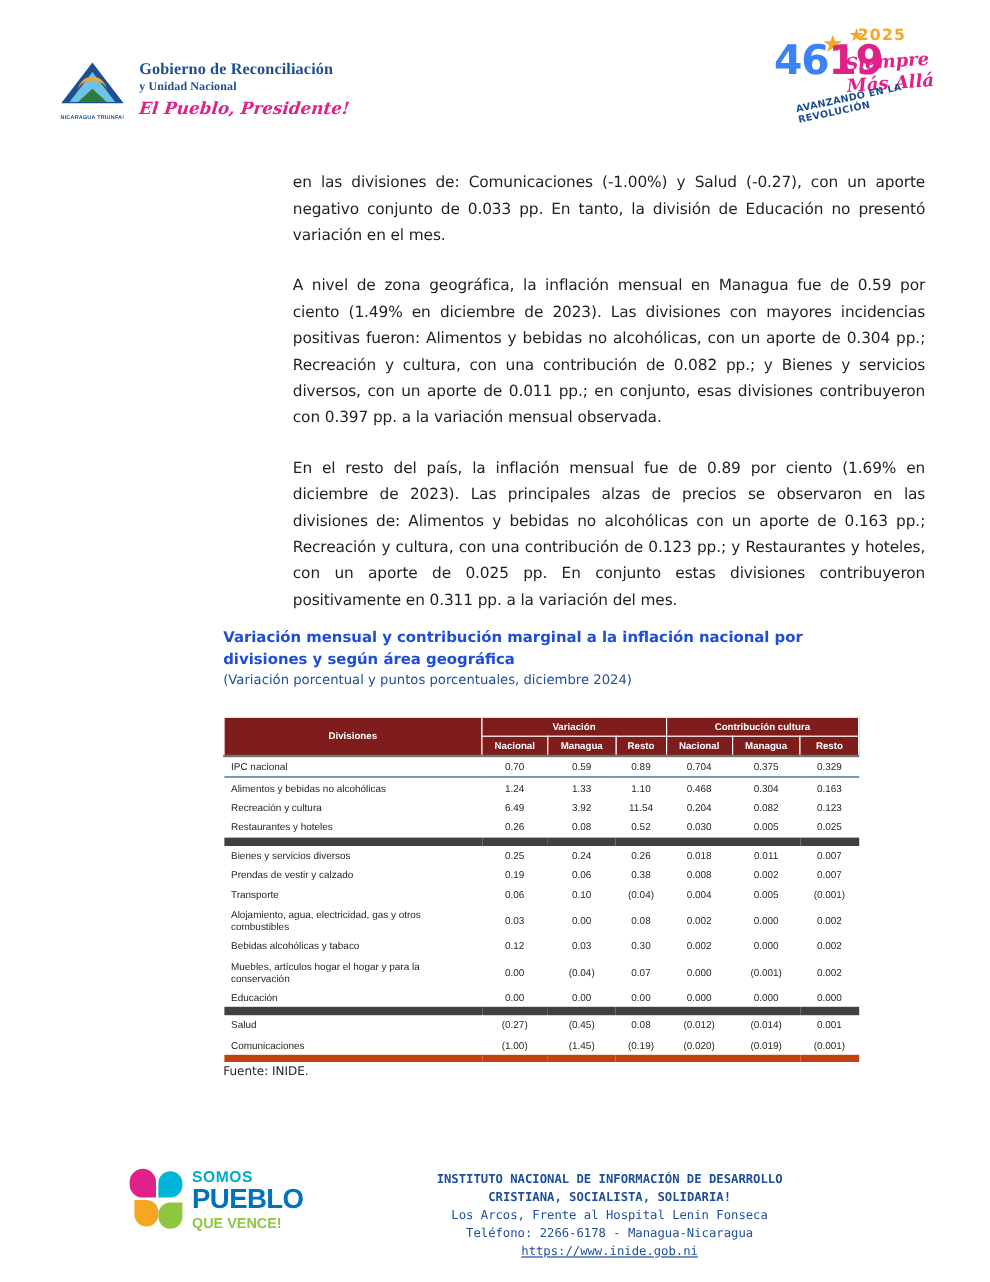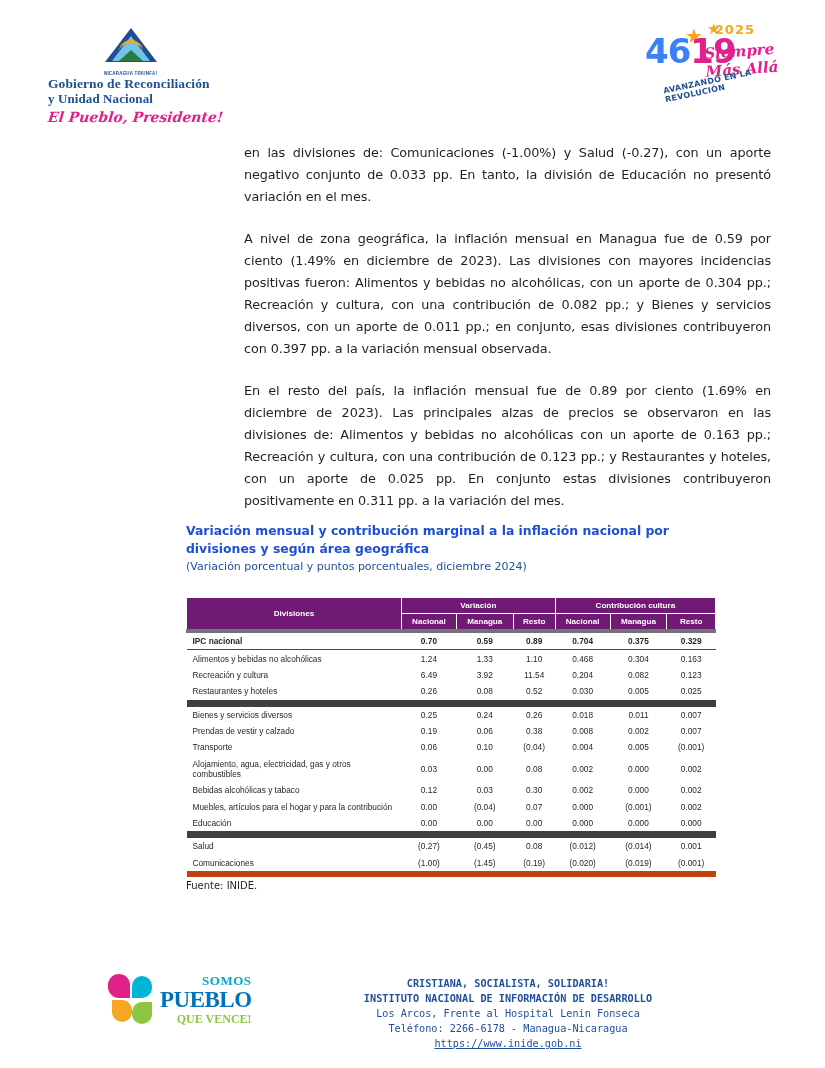--- a/index.html
+++ b/index.html
@@ -19,24 +19,23 @@
   
   .header {
     position: absolute;
     top: 0; left: 0;
     width: 825px;
     height: 118px;
   }
   .gov-logo {
     position: absolute;
     left: 48px;
-    top: 24px;
+    top: 48px;
     display: flex;
     align-items: center;
-    flex-direction: column;
   }
   .gov-emblem {
     width: 58px;
     height: 52px;
     position: relative;
     margin-right: 10px;
   }
   .gov-emblem .triangle-outer {
     position: absolute;
     left: 50%;
@@ -91,21 +90,21 @@
     font-family: "Liberation Serif", serif;
     font-weight: bold;
     font-size: 13.5px;
     color: #1d4f91;
     line-height: 15px;
     letter-spacing: .1px;
   }
   .gov-text .line2 {
     font-family: "Liberation Serif", serif;
     font-weight: bold;
-    font-size: 13px;
+    font-size: 10px;
     color: #1d4f91;
     line-height: 15px;
     letter-spacing: .1px;
   }
   .gov-text .slogan {
     font-family: "DejaVu Serif", serif;
     font-style: italic;
     font-weight: bold;
     font-size: 14px;
     color: #e0218a;
@@ -219,43 +218,43 @@
     margin-bottom: 24px;
   }
   table.data {
     border-collapse: collapse;
     width: 530px;
     font-family: "Liberation Sans", sans-serif;
     font-size: 8.3px;
     color: #231f20;
   }
   table.data th {
-    background: #701a75;
+    background: #7f1d1d;
     color: #ffffff;
     font-weight: bold;
     font-size: 8.1px;
     padding: 3px 2px;
     text-align: center;
     border: 1px solid #ffffff;
   }
   table.data th.div-head {
     width: 210px;
   }
   table.data td {
     padding: 3.2px 4px;
     text-align: center;
     border: none;
   }
   table.data td.name {
     text-align: left;
     padding-left: 6px;
   }
   table.data tr.total td {
-    font-weight: bold;
-    border-top: 4px solid #737373;
+    font-weight: normal;
+    border-top: 2px solid #737373;
     border-bottom: 1px solid #1f4e9c;
   }
   table.data tr.sep-top td {
     border-top: 7px solid #404040;
   }
   table.data tr.last td {
     border-bottom: 6px solid #c2410c;
   }
   .tbl-source {
     font-family: "DejaVu Sans", sans-serif;
@@ -305,24 +304,23 @@
   .somos-shape .s4 {
     position: absolute; left: 24px; top: 28px;
     width: 20px; height: 22px;
     background: #8dc63f;
     border-radius: 12px 0 12px 12px;
   }
   .somos-text {
     position: absolute;
     left: 52px;
     top: 4px;
-    font-family: Liberation Serif, serif;
+    font-family: Liberation Sans, sans-serif;
     font-weight: bold;
     line-height: 1;
-    text-align: right;
   }
   .somos-text .t1 { font-size: 13px; color: #00a9ce; letter-spacing: .5px; }
   .somos-text .t2 { font-size: 23px; color: #0072bc; letter-spacing: -.5px; margin-top: 1px;}
   .somos-text .t3 { font-size: 12px; color: #8dc63f; margin-top: 2px; }
 
   .footer-info {
     position: absolute;
     left: 288px;
     top: 14px;
     width: 440px;
@@ -473,21 +471,21 @@
         <tr>
           <td class="name">Bebidas alcohólicas y tabaco</td>
           <td>0.12</td>
           <td>0.03</td>
           <td>0.30</td>
           <td>0.002</td>
           <td>0.000</td>
           <td>0.002</td>
         </tr>
         <tr>
-          <td class="name">Muebles, artículos para el hogar y para la contribución</td>
+          <td class="name">Muebles, artículos hogar el hogar y para la conservación</td>
           <td>0.00</td>
           <td>(0.04)</td>
           <td>0.07</td>
           <td>0.000</td>
           <td>(0.001)</td>
           <td>0.002</td>
         </tr>
         <tr>
           <td class="name">Educación</td>
           <td>0.00</td>
@@ -530,19 +528,19 @@
         <div class="s4"></div>
     </div>
     <div class="somos-text">
       <div class="t1">SOMOS</div>
       <div class="t2">PUEBLO</div>
       <div class="t3">QUE VENCE!</div>
     </div>
   </div>
 
   <div class="footer-info">
+    <div class="bold">INSTITUTO NACIONAL DE INFORMACIÓN DE DESARROLLO</div>
     <div class="bold">CRISTIANA, SOCIALISTA, SOLIDARIA!</div>
-    <div class="bold">INSTITUTO NACIONAL DE INFORMACIÓN DE DESARROLLO</div>
     <div>Los Arcos, Frente al Hospital Lenin Fonseca</div>
     <div>Teléfono: 2266-6178 - Managua-Nicaragua</div>
     <div><a href="#">https://www.inide.gob.ni</a></div>
   </div>
 </div>
 
 </body></html>

